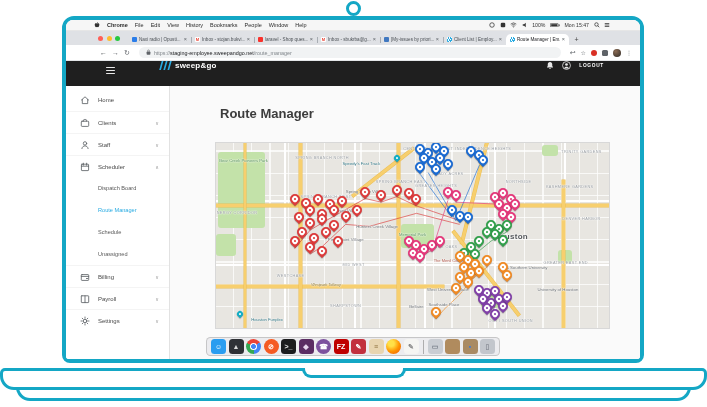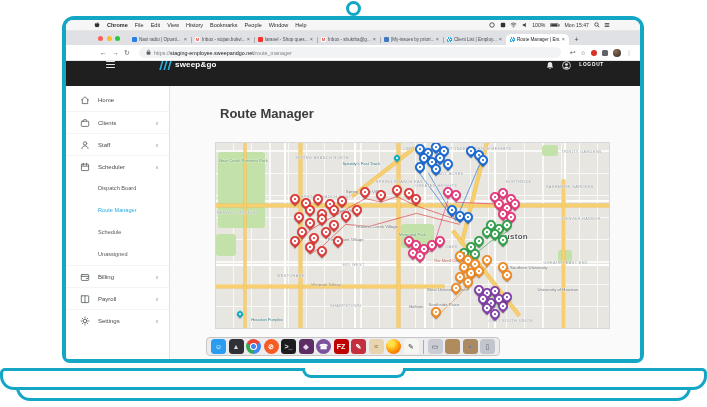--- a/index.html
+++ b/index.html
@@ -43,21 +43,21 @@
 .navic.back{color:#3C4043}
 .urlpill{flex:1;height:11px;background:#F1F3F4;border-radius:6px;display:flex;align-items:center;gap:3px;padding:0 7px;font-size:5.4px;color:#202124;margin:0 4px;white-space:nowrap;overflow:hidden}
 .url-path{color:#80868B}
 .tb-right{display:flex;align-items:center;gap:5px}
 .ext-red{width:6px;height:6px;border-radius:50%;background:#D93025}
 .ext-gray{width:6px;height:6px;border-radius:1.5px;background:#5F6368}
 .avatar{width:8px;height:8px;border-radius:50%;background:radial-gradient(circle at 35% 30%,#8A6A52,#2E2A26)}
 .kebab{font-size:6px;color:#5F6368;line-height:1}
 .staric{font-size:6px;color:#5F6368;line-height:1}
 
-.appheader{height:25px;background:#1F1F1F;display:flex;align-items:center;padding:0 36px 18px 40px;flex:none}
+.appheader{height:25px;background:#1F1F1F;display:flex;align-items:flex-end;padding:0 36px 12px 40px;flex:none}
 .burger{width:9px;display:flex;flex-direction:column;gap:1.6px}
 .burger span{height:1.2px;background:#E8E8E8;border-radius:1px}
 .logo{display:flex;align-items:center;gap:3px;margin-left:44px}
 .logo-text{color:#fff;font-size:8px;font-weight:700;letter-spacing:.2px}
 .hdr-right{margin-left:auto;display:flex;align-items:center;gap:8px}
 .logout{color:#fff;font-size:4.8px;font-weight:700;letter-spacing:.7px}
 
 .appbody{flex:1;display:flex;min-height:0;position:relative}
 .sidebar{width:104px;background:#fff;border-right:1px solid #E2E2E2;padding-top:3px;flex:none;overflow:hidden}
 .sb-item{height:22px;display:flex;align-items:center;padding:0 10px 0 14px;gap:8px;font-size:6px;color:#4A4A4A;border-top:1px solid #F4F4F4}

